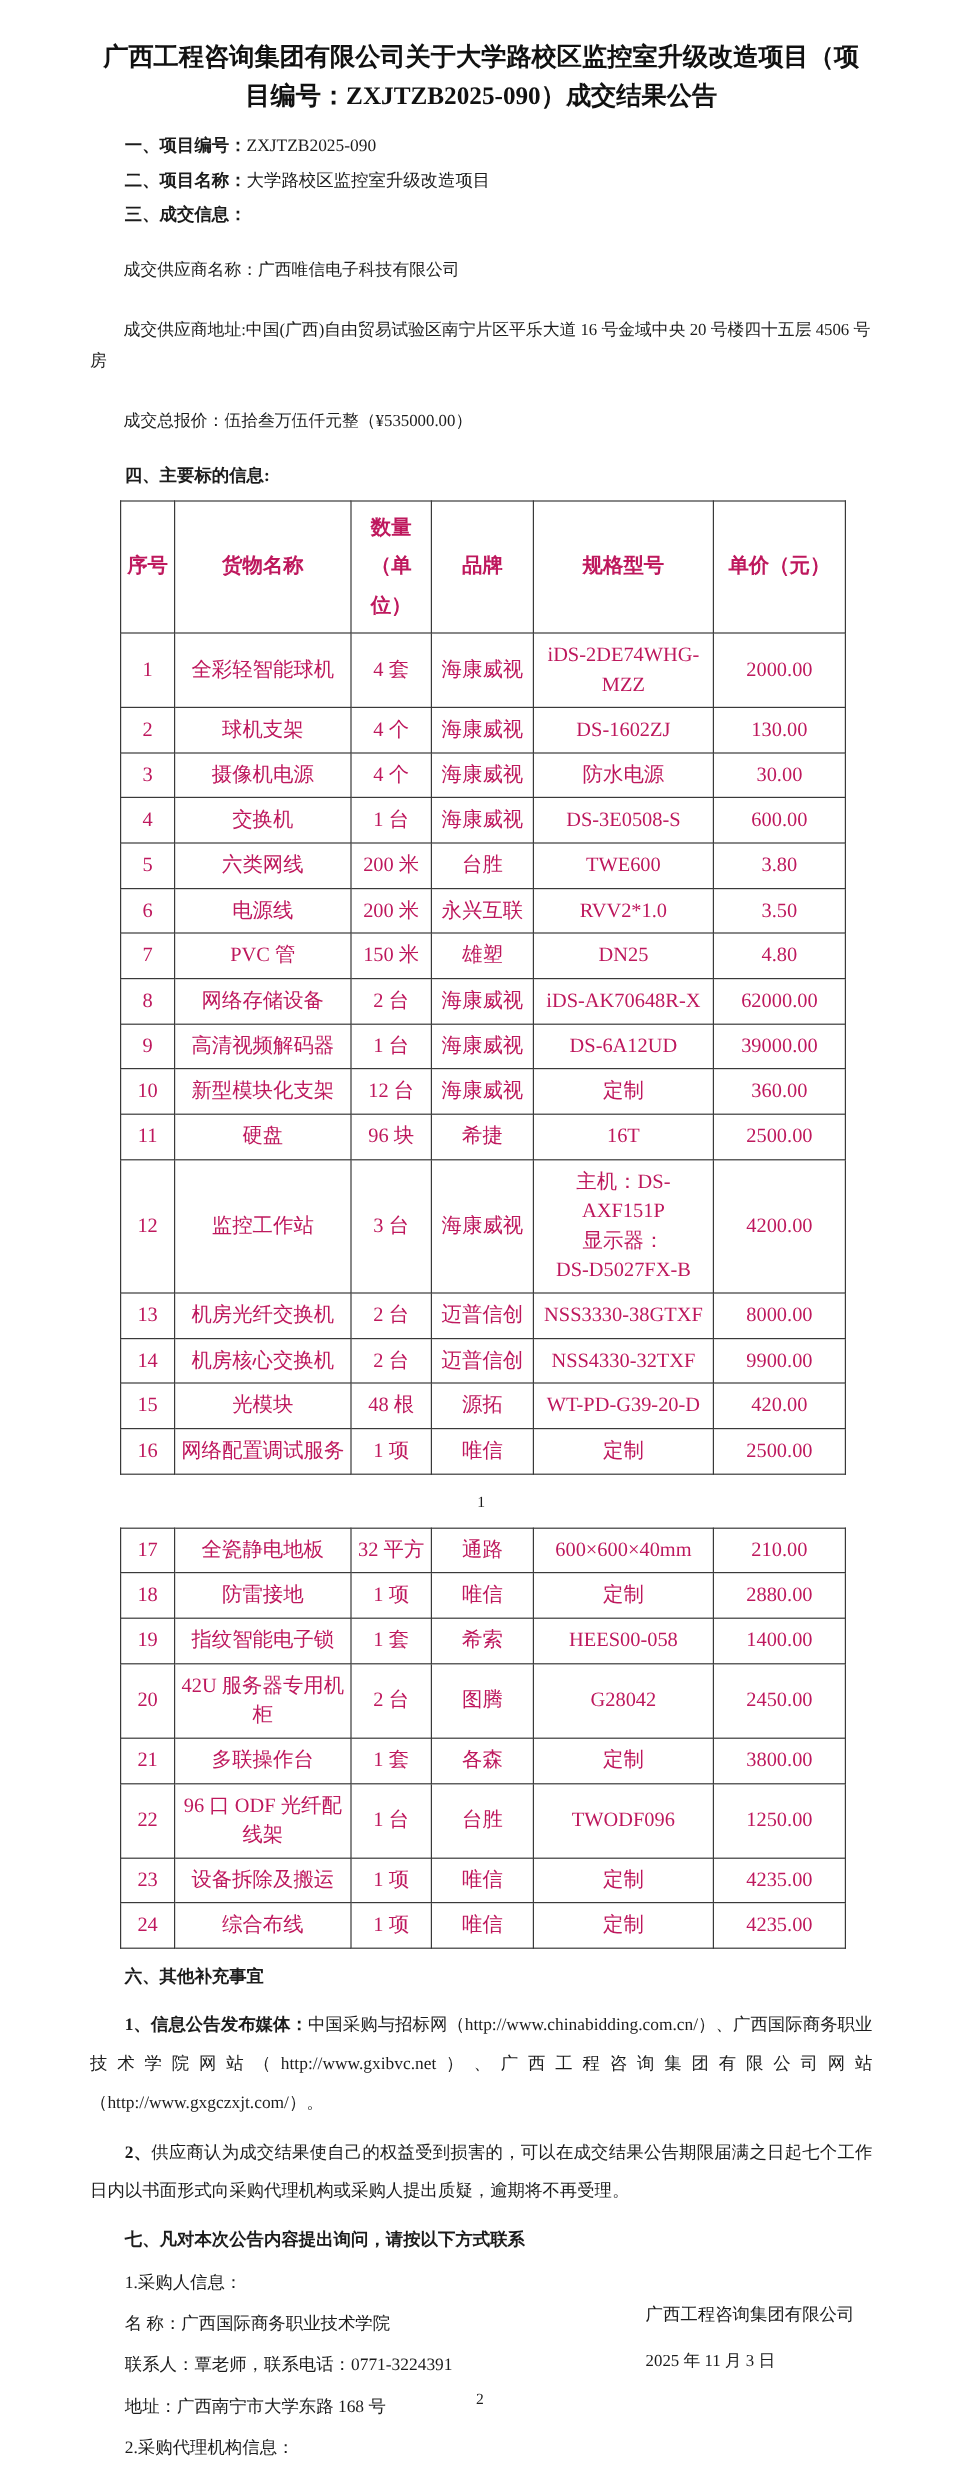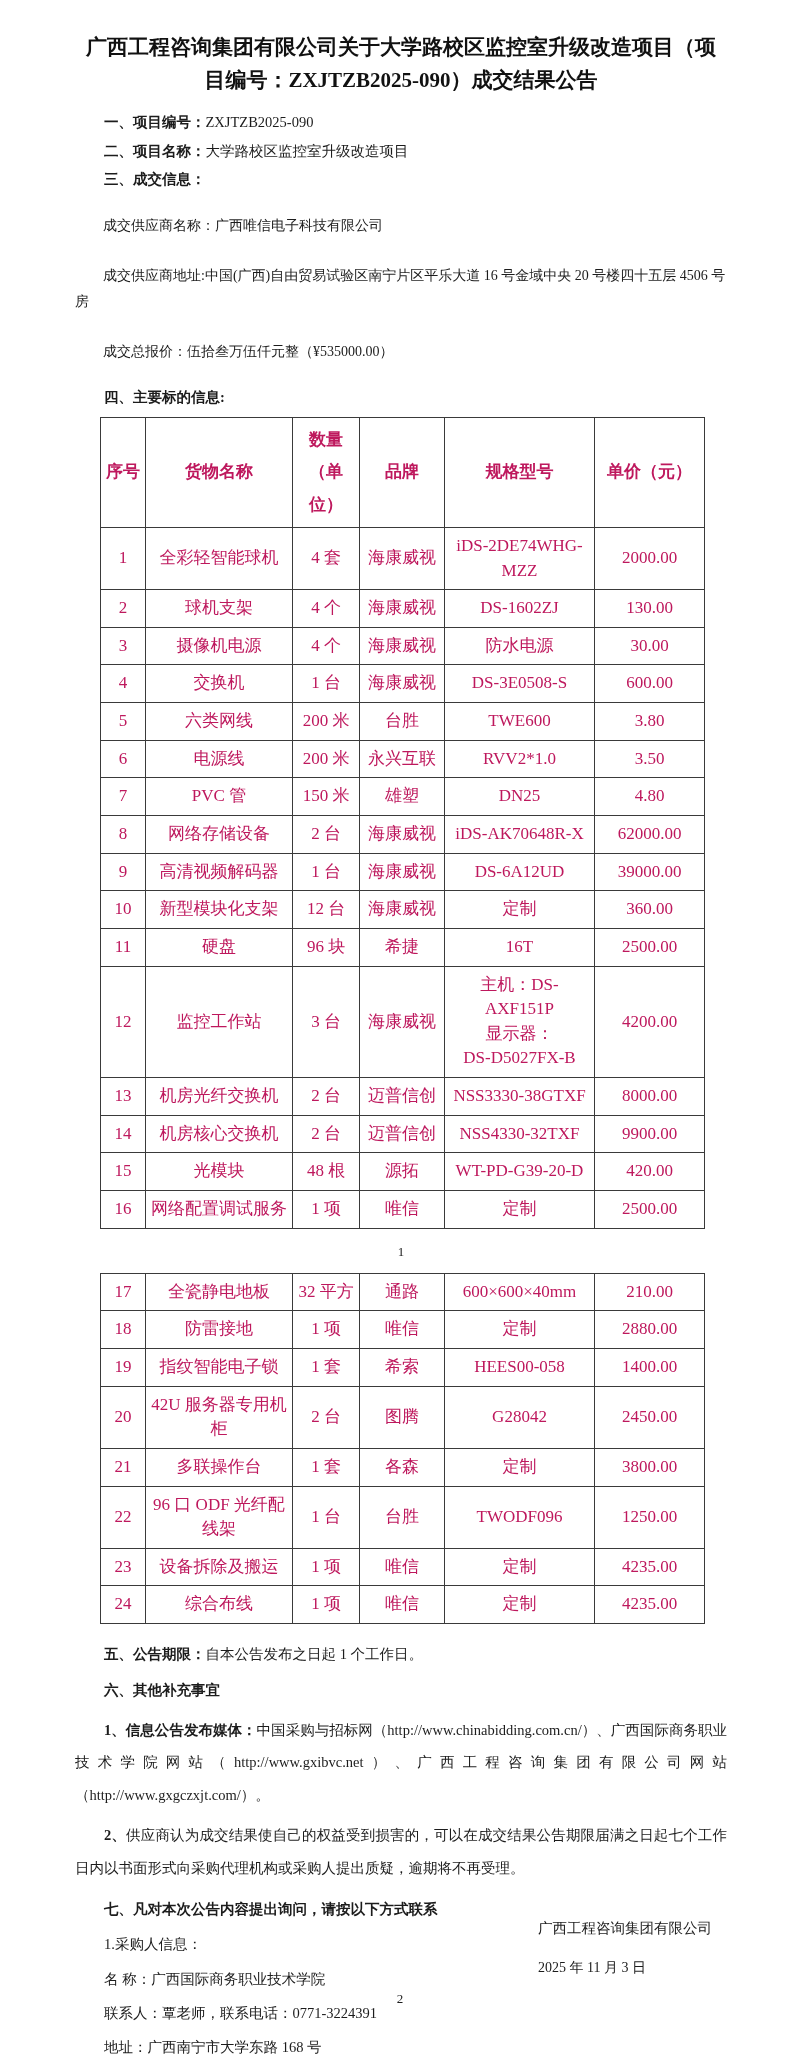--- a/index.html
+++ b/index.html
@@ -313,23 +313,20 @@
           <td>24</td>
           <td>综合布线</td>
           <td>1 项</td>
           <td>唯信</td>
           <td class="spec">定制</td>
           <td>4235.00</td>
         </tr>
       </tbody>
   </table>
 
-  <div class="sec-line" style="margin-top:20px;">
-    <span class="bold">五、公告期限：</span><span>自本公告发布之日起 1 个工作日。</span>
-  </div>
 
   <div class="sec-line">
     <span class="bold">六、其他补充事宜</span>
   </div>
 
   <div class="para">
     <span class="bold">1、信息公告发布媒体：</span><span>中国采购与招标网（http://www.chinabidding.com.cn/）、广西国际商务职业技术学院网站（http://www.gxibvc.net）、广西工程咨询集团有限公司网站（http://www.gxgczxjt.com/）。</span>
   </div>
 
   <div class="para">

